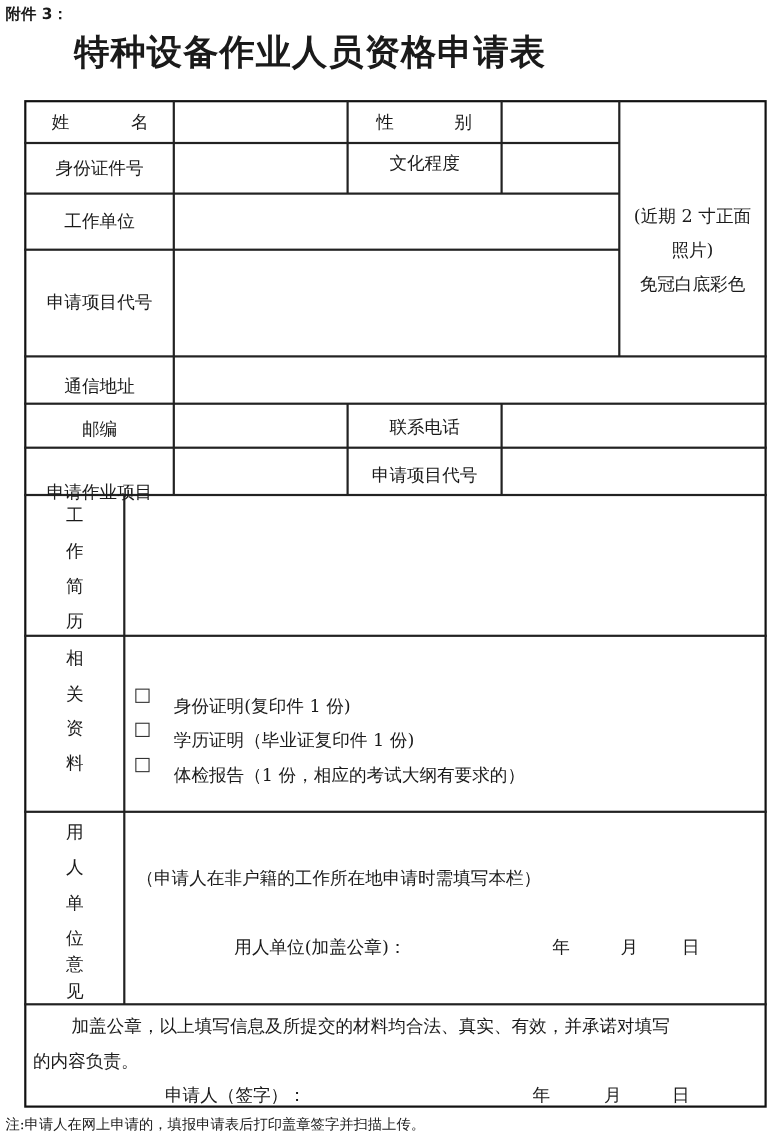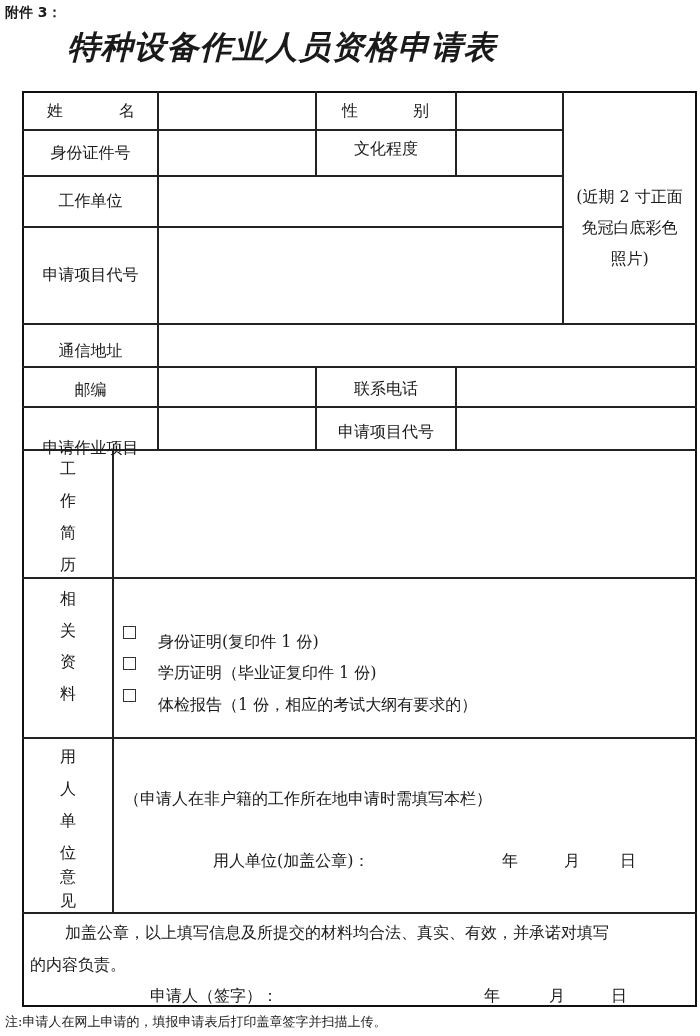--- a/index.html
+++ b/index.html
@@ -1,20 +1,20 @@
 <!DOCTYPE html>
 <html><head>
 <meta charset="utf-8">
 <style>
   * { box-sizing: border-box; margin: 0; padding: 0; }
   html, body { width: 700px; height: 1036px; background: #ffffff; overflow: hidden; }
   body { font-family: "DejaVu Serif", "Liberation Serif", serif; color: #1a1a1a; position: relative; }
   .abs { position: absolute; }
   .attach { left: 5px; top: 4px; font-size: 14px; font-weight: bold; font-family: "DejaVu Sans", "Liberation Sans", sans-serif; }
-  .title { left: 0; top: 26px; width: 564px; text-align: center; font-size: 32px; font-weight: bold; letter-spacing: 1px; font-family: "DejaVu Sans", "Liberation Sans", sans-serif; font-style: italic; }
+  .title { left: 0; top: 26px; width: 564px; text-align: center; font-size: 32px; font-weight: bold; letter-spacing: 1px; font-family: "DejaVu Sans", "Liberation Sans", sans-serif; }
   .frame { left: 22px; top: 91px; width: 675px; height: 916px; border: 2px solid #111; }
   .hl { height: 2px; background: #222; }
   .vl { width: 2px; background: #222; }
   .lbl { font-size: 16px; display: flex; align-items: center; justify-content: center; text-align: center; }
   .spread { justify-content: space-between; }
   .field { background: transparent; }
   .vtext { font-size: 16px; text-align: center; width: 20px; }
   .photo { font-size: 16px; line-height: 31px; text-align: center; }
   .chk { width: 13px; height: 13px; border: 1.3px solid #333; background: #fff; }
   .chk-text { font-size: 16px; white-space: nowrap; margin-top: 12px; }
@@ -59,22 +59,22 @@
 </div>
 <div class="abs field" style="left:457px;top:93px;width:105px;height:36px;"></div>
 
 <div class="abs lbl" style="left:24px;top:131px;width:133px;height:44px;">身份证件号</div>
 <div class="abs field" style="left:159px;top:131px;width:156px;height:44px;"></div>
 <div class="abs lbl" style="left:317px;top:131px;width:138px;height:36px;">文化程度</div>
 <div class="abs field" style="left:457px;top:131px;width:105px;height:44px;"></div>
 
 <div class="abs photo" style="left:564px;top:181px;width:131px;">
   <div>(近期 2 寸正面</div>
+  <div>照片)</div>
   <div>免冠白底彩色</div>
-  <div>照片)</div>
 </div>
 
 <div class="abs lbl" style="left:24px;top:177px;width:133px;height:49px;">工作单位</div>
 <div class="abs field" style="left:159px;top:177px;width:403px;height:49px;"></div>
 
 <div class="abs lbl" style="left:24px;top:228px;width:133px;height:95px;">申请项目代号</div>
 <div class="abs field" style="left:159px;top:228px;width:403px;height:95px;"></div>
 
 <div class="abs lbl" style="left:24px;top:325px;width:133px;height:41px;padding-top:12px;">通信地址</div>
 <div class="abs field" style="left:159px;top:325px;width:536px;height:41px;"></div>

